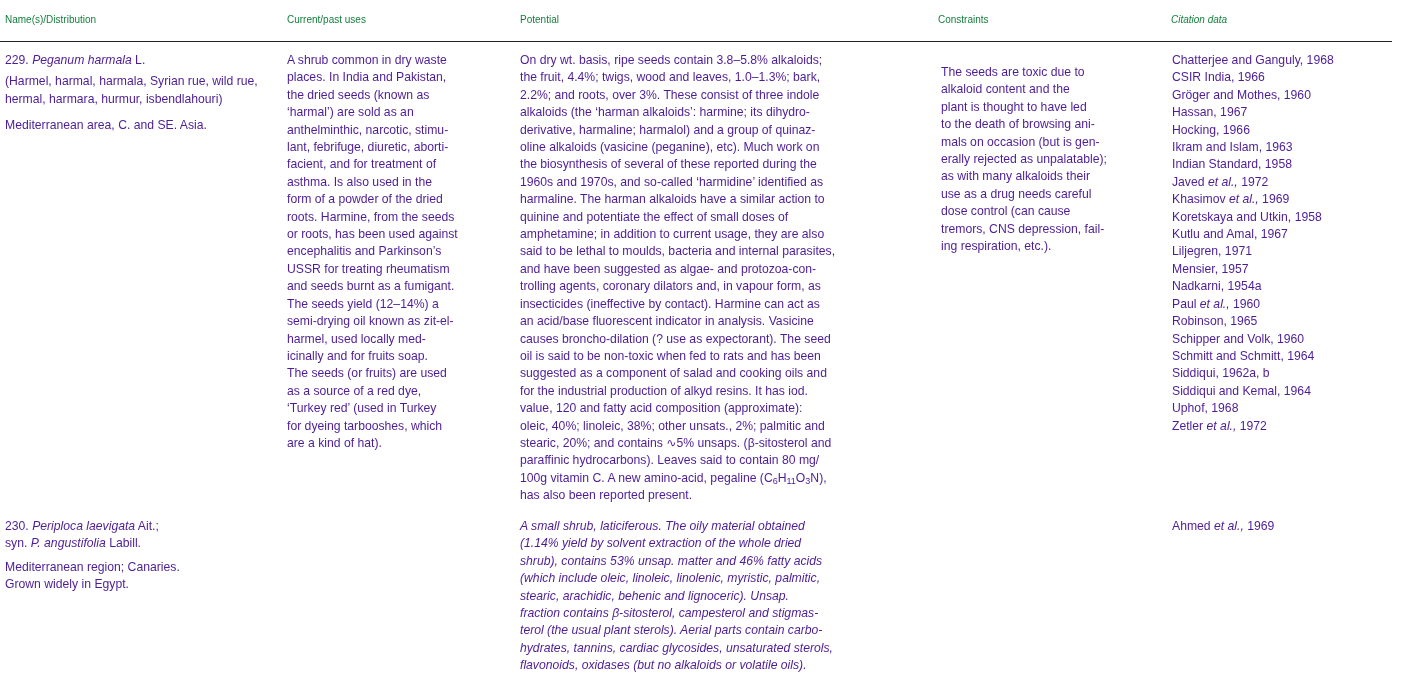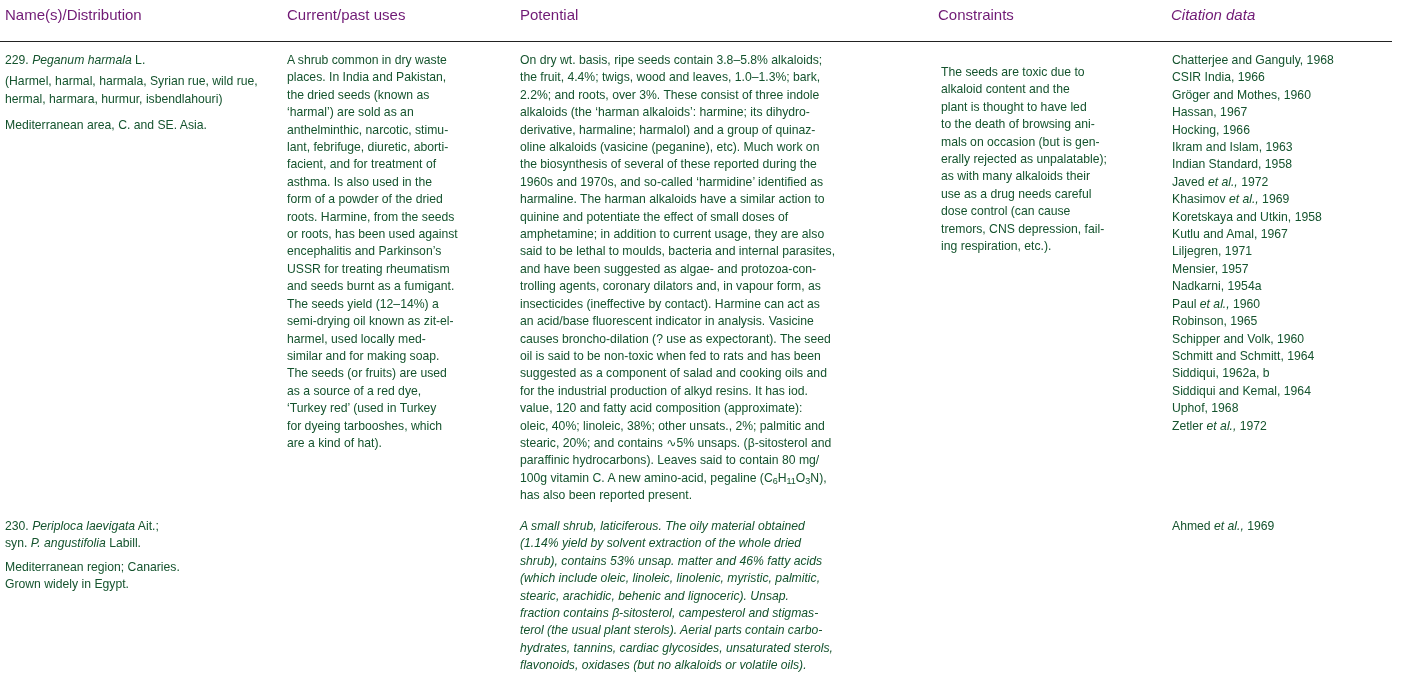--- a/index.html
+++ b/index.html
@@ -1,20 +1,20 @@
 <!DOCTYPE html>
 <html><head>
 <meta charset="utf-8">
 <style>
   html, body { margin:0; padding:0; background:#ffffff; }
   body { width:1402px; height:688px; overflow:hidden; position:relative;
          font-family:"Liberation Sans", "DejaVu Sans", sans-serif; color:#111; }
-  .hdr { position:absolute; top:6px; font-size:15px; color:#701a75; }
+  .hdr { position:absolute; top:14px; font-size:10px; color:#15803d; }
   .rule { position:absolute; top:41px; left:0; width:1392px; height:0; border-top:1.3px solid #222; }
-  .col { position:absolute; font-size:12.2px; line-height:17.4px; color:#14532d; }
+  .col { position:absolute; font-size:12.2px; line-height:17.4px; color:#4c1d95; }
   .col p { margin:0; }
   .gap { height:9px; }
   i { font-style:italic; }
   .cite-line { white-space:nowrap; }
   sub { font-size:9px; vertical-align:-2px; line-height:0; }
 </style>
 </head>
 <body>
 
 <div class="hdr" style="left:5px;">Name(s)/Distribution</div>
@@ -47,21 +47,21 @@
     <p class="cite-line">asthma.  Is also used in the</p>
     <p class="cite-line">form of a powder of the dried</p>
     <p class="cite-line">roots.  Harmine, from the seeds</p>
     <p class="cite-line">or roots, has been used against</p>
     <p class="cite-line">encephalitis  and Parkinson’s</p>
     <p class="cite-line">USSR for treating rheumatism</p>
     <p class="cite-line">and seeds burnt as a fumigant.</p>
     <p class="cite-line">The seeds yield (12–14%) a</p>
     <p class="cite-line">semi-drying oil known as zit-el-</p>
     <p class="cite-line">harmel, used locally med-</p>
-    <p class="cite-line">similar and for making soap.</p>
+    <p class="cite-line">icinally and for fruits soap.</p>
     <p class="cite-line">The seeds (or fruits) are used</p>
     <p class="cite-line">as a source of a red dye,</p>
     <p class="cite-line">‘Turkey red’ (used in Turkey</p>
     <p class="cite-line">for dyeing tarbooshes, which</p>
     <p class="cite-line">are a kind of hat).</p>
   </div>
 <div class="col" id="pot-229" style="left:520px; top:52px; width:415px;">
     <p class="cite-line">On dry wt. basis, ripe seeds contain 3.8–5.8% alkaloids;</p>
     <p class="cite-line">the fruit, 4.4%; twigs, wood and leaves, 1.0–1.3%; bark,</p>
     <p class="cite-line">2.2%; and roots, over 3%.  These consist of three indole</p>

